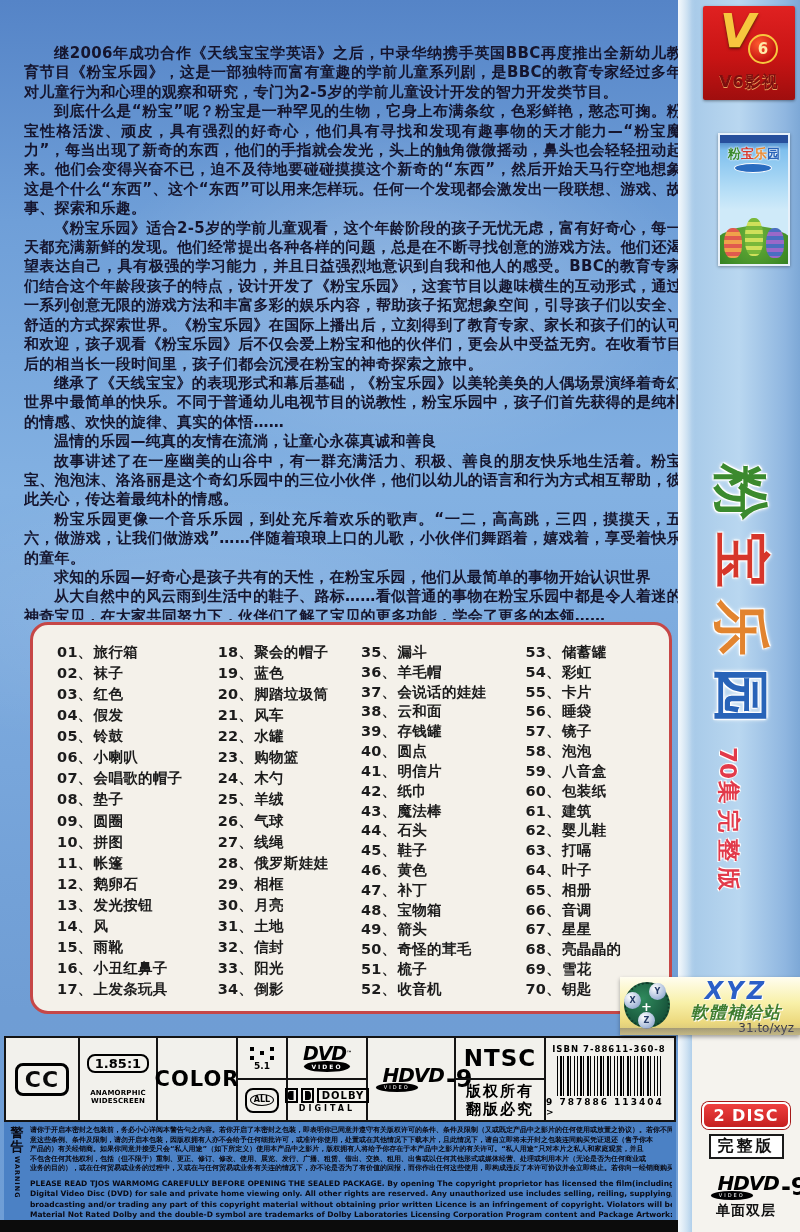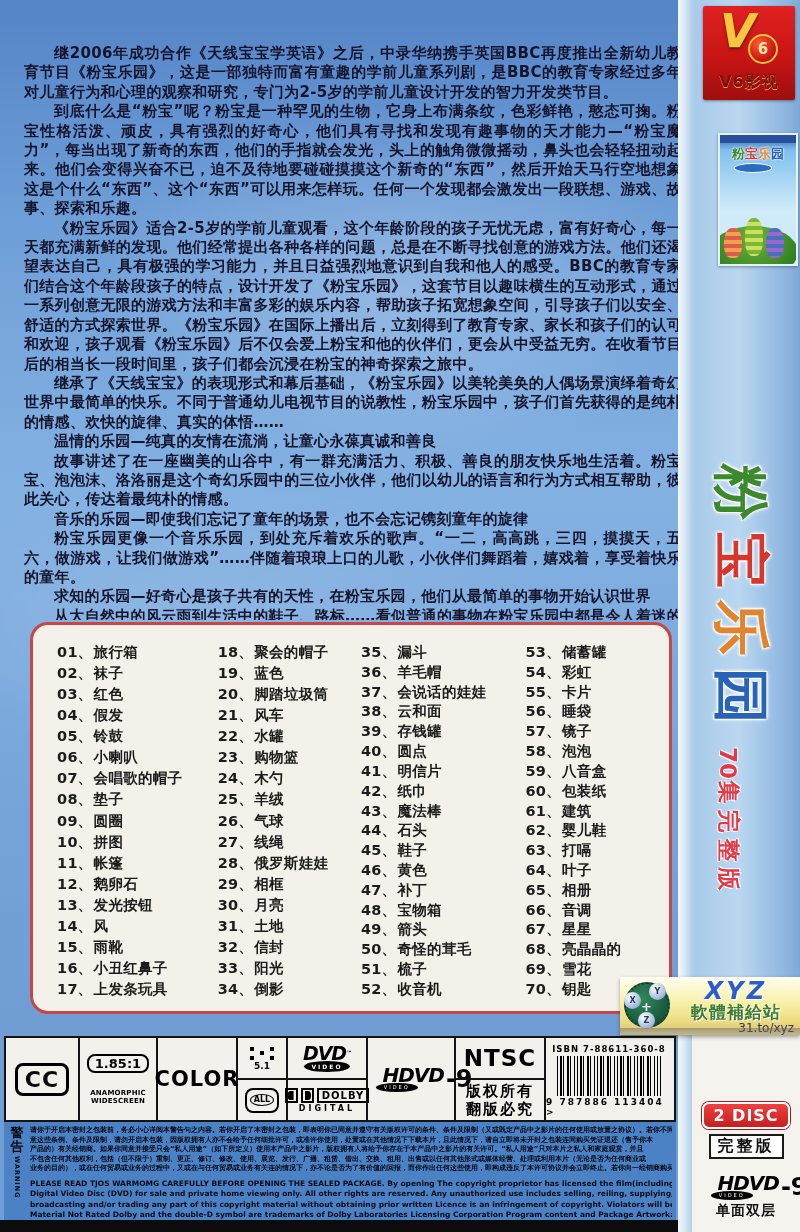--- a/index.html
+++ b/index.html
@@ -35,21 +35,21 @@
           box-shadow:0 1px 3px rgba(0,0,0,.4);display:flex;flex-direction:column;align-items:center;}
   .v6-emblem{position:relative;width:70px;height:56px;margin-top:4px;}
   .v6-v{position:absolute;left:6px;top:-6px;font-size:46px;font-weight:900;font-style:italic;
         color:#f7c63e;text-shadow:0 1px 0 #7a4a00,0 2px 3px rgba(0,0,0,.5);letter-spacing:-2px;}
   .v6-circle{position:absolute;right:6px;bottom:2px;width:26px;height:26px;border-radius:50%;
         background:radial-gradient(circle at 35% 30%,#ff5c2e,#c41111 70%);border:2px solid #f7c63e;
         display:flex;align-items:center;justify-content:center;font-size:15px;font-weight:900;color:#ffe9a8;}
   .v6-label{margin-top:6px;font-size:16px;font-weight:900;color:#7d0f0f;letter-spacing:1px;
         text-shadow:0 1px 0 rgba(255,215,120,.75);}
 
-  .thumb{position:absolute;left:40px;top:133px;width:80px;height:133px;box-sizing:border-box;
+  .thumb{position:absolute;left:40px;top:133px;width:72px;height:133px;box-sizing:border-box;
          border:2px solid #e8f1fa;box-shadow:0 1px 3px rgba(0,0,0,.35);overflow:hidden;
          background:linear-gradient(180deg,#2d62b0 0%,#7fc0ee 12%,#b9e0f7 45%,#cfeaf9 58%);}
   .thumb-topband{position:absolute;left:0;top:0;width:100%;height:8px;background:#274f9c;}
   .thumb-title{position:absolute;left:0;top:12px;width:100%;text-align:center;font-weight:900;font-size:13px;line-height:13px;}
   .thumb-title span{text-shadow:0 0 2px #fff,0 0 2px #fff;}
   .thumb-caption{position:absolute;left:14px;top:28px;width:36px;height:8px;border-radius:50%;
          background:#2a6cc0;border:1px solid #fff;}
   .thumb-hill{position:absolute;left:-10px;bottom:-14px;width:88px;height:52px;border-radius:50%;
          background:radial-gradient(circle at 50% 20%,#6cb33c,#2f7d1f 80%);}
   .fimble{position:absolute;border-radius:45% 45% 40% 40%;}
@@ -76,21 +76,21 @@
   .wm-logo{position:relative;width:46px;height:46px;margin:2px 2px 4px 4px;border-radius:50%;flex:0 0 auto;
         background:radial-gradient(circle at 40% 35%,#2f8a5c,#17533a 75%);border:2px dotted #0f3d2a;box-sizing:border-box;}
   .wm-sph{position:absolute;width:17px;height:17px;border-radius:50%;
         background:radial-gradient(circle at 35% 30%,#ffffff,#9fb4d6 70%,#5c7396);
         display:flex;align-items:center;justify-content:center;font-size:8px;font-weight:900;color:#243a66;}
   .wm-sph.x{left:-2px;top:8px;}.wm-sph.y{right:2px;top:-1px;}.wm-sph.z{left:12px;bottom:-3px;}
   .wm-plus{position:absolute;left:15px;top:15px;color:#fff;font-weight:900;font-size:13px;}
   .wm-text{flex:1;display:flex;flex-direction:column;align-items:center;line-height:1;}
   .wm-xyz{font-size:24px;font-weight:900;font-style:italic;color:#2b5fc7;letter-spacing:3px;
         text-shadow:0 0 2px #fff,1px 1px 0 #fff;}
-  .wm-site{font-size:17px;font-weight:900;color:#3f7d2f;margin-top:1px;
+  .wm-site{font-size:17px;font-weight:900;font-style:italic;color:#3f7d2f;margin-top:1px;
         text-shadow:0 0 2px #fff,1px 1px 0 #fff;letter-spacing:1px;}
   .wm-url{align-self:flex-end;margin-right:6px;font-size:12px;color:#3a3a46;margin-top:1px;}
 
   
   .logos-bar{position:absolute;left:4px;top:1036px;width:672px;height:86px;box-sizing:border-box;
         background:#f2f1ec;border:2px solid #141414;display:flex;z-index:5;}
   .cell{border-right:2px solid #141414;display:flex;flex-direction:column;align-items:center;justify-content:center;box-sizing:border-box;}
   .cell:last-child{border-right:none;}
   .cell.split{justify-content:flex-start;padding:0;}
   .half{width:100%;flex:1;display:flex;flex-direction:column;align-items:center;justify-content:center;box-sizing:border-box;}
@@ -162,21 +162,20 @@
 
 <div class="page">
 
   <div class="intro">
       <p>继2006年成功合作《天线宝宝学英语》之后，中录华纳携手英国BBC再度推出全新幼儿教育节目《粉宝乐园》，这是一部独特而富有童趣的学前儿童系列剧，是BBC的教育专家经过多年对儿童行为和心理的观察和研究，专门为2-5岁的学前儿童设计开发的智力开发类节目。</p>
       <p>到底什么是“粉宝”呢？粉宝是一种罕见的生物，它身上布满条纹，色彩鲜艳，憨态可掬。粉宝性格活泼、顽皮，具有强烈的好奇心，他们具有寻找和发现有趣事物的天才能力—“粉宝魔力”，每当出现了新奇的东西，他们的手指就会发光，头上的触角微微摇动，鼻头也会轻轻扭动起来。他们会变得兴奋不已，迫不及待地要碰碰摸摸这个新奇的“东西”，然后开始天马行空地想象这是个什么“东西”、这个“东西”可以用来怎样玩。任何一个发现都会激发出一段联想、游戏、故事、探索和乐趣。</p>
       <p>《粉宝乐园》适合2-5岁的学前儿童观看，这个年龄阶段的孩子无忧无虑，富有好奇心，每一天都充满新鲜的发现。他们经常提出各种各样的问题，总是在不断寻找创意的游戏方法。他们还渴望表达自己，具有极强的学习能力，并且日益强烈地意识到自我和他人的感受。BBC的教育专家们结合这个年龄段孩子的特点，设计开发了《粉宝乐园》，这套节目以趣味横生的互动形式，通过一系列创意无限的游戏方法和丰富多彩的娱乐内容，帮助孩子拓宽想象空间，引导孩子们以安全、舒适的方式探索世界。《粉宝乐园》在国际上播出后，立刻得到了教育专家、家长和孩子们的认可和欢迎，孩子观看《粉宝乐园》后不仅会爱上粉宝和他的伙伴们，更会从中受益无穷。在收看节目后的相当长一段时间里，孩子们都会沉浸在粉宝的神奇探索之旅中。</p>
       <p>继承了《天线宝宝》的表现形式和幕后基础，《粉宝乐园》以美轮美奂的人偶场景演绎着奇幻世界中最简单的快乐。不同于普通幼儿电视节目的说教性，粉宝乐园中，孩子们首先获得的是纯朴的情感、欢快的旋律、真实的体悟……</p>
       <p>温情的乐园—纯真的友情在流淌，让童心永葆真诚和善良</p>
       <p>故事讲述了在一座幽美的山谷中，有一群充满活力、积极、善良的朋友快乐地生活着。粉宝宝、泡泡沫、洛洛丽是这个奇幻乐园中的三位小伙伴，他们以幼儿的语言和行为方式相互帮助，彼此关心，传达着最纯朴的情感。</p>
-      <p>音乐的乐园—即使我们忘记了童年的场景，也不会忘记镌刻童年的旋律</p>
       <p>粉宝乐园更像一个音乐乐园，到处充斥着欢乐的歌声。“一二，高高跳，三四，摸摸天，五六，做游戏，让我们做游戏”……伴随着琅琅上口的儿歌，小伙伴们舞蹈着，嬉戏着，享受着快乐的童年。</p>
       <p>求知的乐园—好奇心是孩子共有的天性，在粉宝乐园，他们从最简单的事物开始认识世界</p>
       <p>从大自然中的风云雨到生活中的鞋子、路标……看似普通的事物在粉宝乐园中都是令人着迷的神奇宝贝，在大家共同努力下，伙伴们了解了宝贝的更多功能，学会了更多的本领……</p>
     </div>
 
   <div class="ep-box">
     <div class="ep-col c1">
         <div class="ep"><span class="ep-no">01、</span><span class="ep-title">旅行箱</span></div>
         <div class="ep"><span class="ep-no">02、</span><span class="ep-title">袜子</span></div>
         <div class="ep"><span class="ep-no">03、</span><span class="ep-title">红色</span></div>

